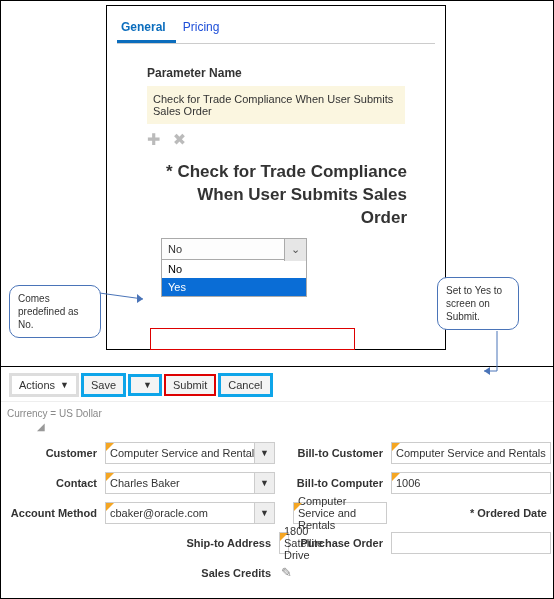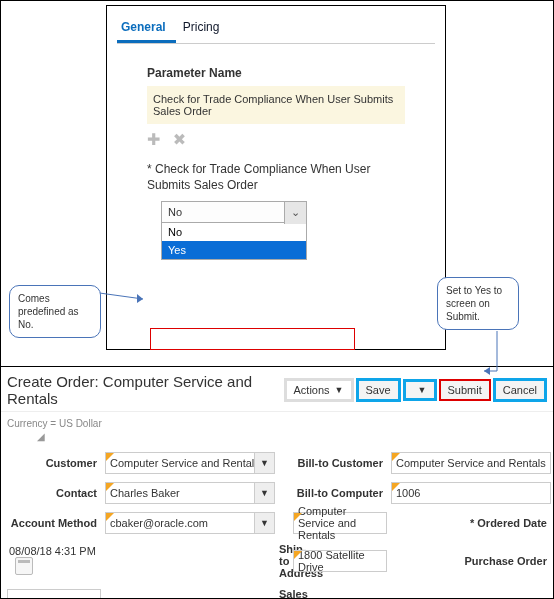--- a/index.html
+++ b/index.html
@@ -30,21 +30,21 @@
     margin-bottom: 25px;
   }
   .tab-row {
     border-bottom: 1px solid #ccc;
     margin-bottom: 22px;
   }
   .tab {
     display: inline-block;
     padding: 6px 10px 6px 4px;
     font-size: 12px;
-    color: #0f172a;
+    color: #1d4ed8;
     cursor: pointer;
     position: relative;
   }
   .tab.active {
     color: #0b6dbd;
     font-weight: bold;
     border-bottom: 3px solid #0b6dbd;
   }
   .param-label {
     font-size: 12px;
@@ -59,26 +59,27 @@
     font-size: 11px;
     color: #333;
   }
   .icon-row {
     margin: 6px 0 12px 30px;
     color: #bbb;
     font-size: 16px;
   }
   .icon-btn { display:inline-block; margin-right:8px; cursor:pointer; }
   .field-label2 {
-    font-size: 12px;
-    font-weight: normal;
+    font-size: 17px;
+    font-weight: bold;
     color: #333;
     margin: 0 0 8px 30px;
     max-width: 260px;
     line-height: 1.35;
+    text-align: right;
   }
   .req-star { color: #333; }
   .select-wrap {
     position: relative;
     margin-left: 44px;
     width: 146px;
   }
   .select-display {
     border: 1px solid #aaa;
     background: #fdfdfd;
@@ -282,21 +283,20 @@
 </svg>
 
 <div class="callout callout-right">Set to Yes to screen on Submit.</div>
 <svg class="callout-arrow-svg" style="left:418px; top:330px; width:90px; height:55px;">
   <path d="M 78 0 L 78 40 L 65 40" stroke="#4a74b8" stroke-width="1" fill="none"></path>
   <polygon points="65,40 71,36 71,44" fill="#4a74b8"></polygon>
 </svg>
 
 <div class="bottom-panel">
   <div class="page-header">
-    <div class="page-title">Create Order: Computer Service and Rentals</div>
     <div class="hdr-btn flat">
       <span>Actions</span>
         <span class="caret">▼</span>
     </div>
     <div class="hdr-btn">
       <span>Save</span>
     </div>
     <div class="hdr-btn">
       <span class="caret">▼</span>
     </div>
@@ -345,24 +345,20 @@
       <span>cbaker@oracle.com</span>
       <span class="dd">▼</span>
     </div>
     <div></div>
     <div class="val-box">
       <span class="corner"></span>
       <span>Computer Service and Rentals</span>
     </div>
 
     <div class="lbl req">Ordered Date</div>
-    <div class="val-plain">
-      <span>08/08/18 4:31 PM</span>
-      <span class="cal-icon"></span>
-    </div>
     <div></div>
     <div class="lbl">Ship-to Address</div>
     <div class="val-box">
       <span class="corner"></span>
       <span>1800 Satellite Drive</span>
     </div>
 
     <div class="lbl">Purchase Order</div>
     <div class="val-box">
       <span></span>

